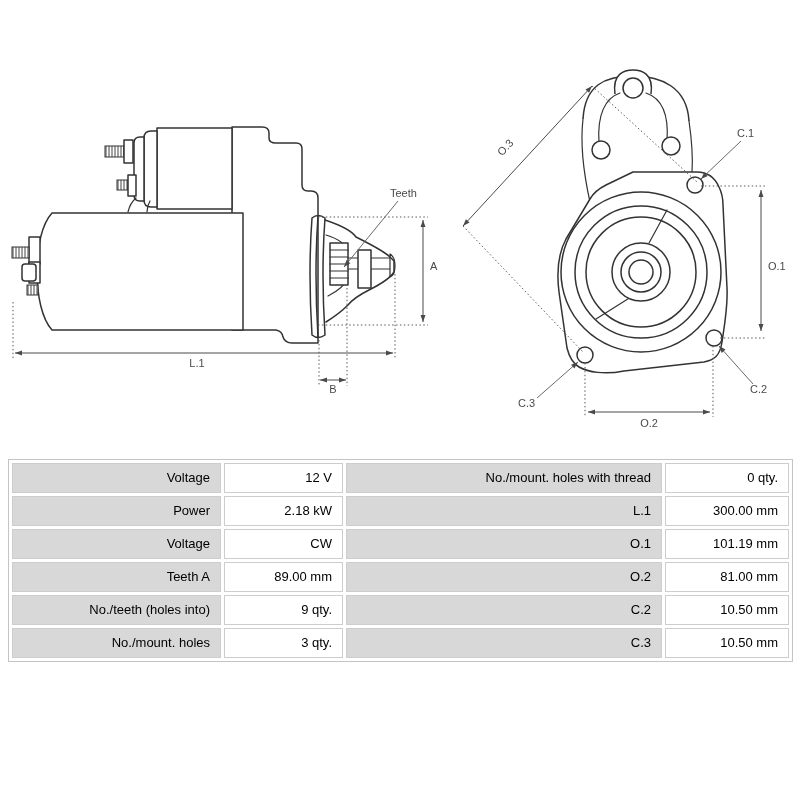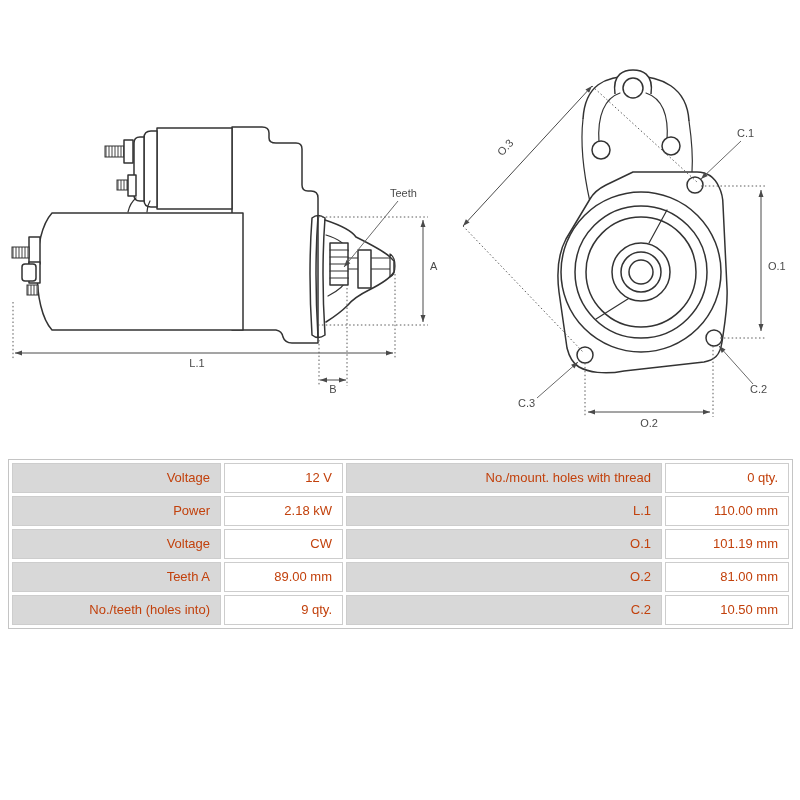--- a/index.html
+++ b/index.html
@@ -7,21 +7,21 @@
          font-family:"Liberation Sans",sans-serif;}
   svg text{font-family:"Liberation Sans",sans-serif;font-size:11px;fill:#4a4a4a;}
   .part{fill:#ffffff;stroke:#333333;stroke-width:1.5;stroke-linejoin:round;}
   .part-thin{fill:none;stroke:#333333;stroke-width:1.2;stroke-linejoin:round;stroke-linecap:round;}
   .part-open{fill:none;stroke:#333333;stroke-width:1.5;stroke-linejoin:round;stroke-linecap:round;}
   .dim{stroke:#4a4a4a;stroke-width:1;fill:none;}
   .dot{stroke:#5a5a5a;stroke-width:1;fill:none;stroke-dasharray:1.5 2.4;}
   .leader{stroke:#6a6a6a;stroke-width:1;fill:none;}
   table.spec{position:absolute;left:8px;top:459px;width:783px;table-layout:fixed;
              border-collapse:separate;border-spacing:3px;background:#fff;
-             border:1px solid #c4c4c4;font-size:13px;color:#c2410c;}
+             border:1px solid #c4c4c4;font-size:13px;color:#000000;}
   table.spec td{padding:6px 10px 7px 10px;border:1px solid #cdcdcd;overflow:hidden;
                 white-space:nowrap;text-align:right;}
   td.lab{background:#d8d8d8;}
   td.val{background:#ffffff;}
 </style>
 </head>
 <body>
 
 <div class="stage">
 
@@ -148,36 +148,42 @@
         <tr>
           <td class="lab">Voltage</td>
           <td class="val">12 V</td>
           <td class="lab">No./mount. holes with thread</td>
           <td class="val">0 qty.</td>
         </tr>
         <tr>
           <td class="lab">Power</td>
           <td class="val">2.18 kW</td>
           <td class="lab">L.1</td>
-          <td class="val">110.00 mm</td>
+          <td class="val">300.00 mm</td>
         </tr>
         <tr>
           <td class="lab">Voltage</td>
           <td class="val">CW</td>
           <td class="lab">O.1</td>
           <td class="val">101.19 mm</td>
         </tr>
         <tr>
           <td class="lab">Teeth A</td>
           <td class="val">89.00 mm</td>
           <td class="lab">O.2</td>
           <td class="val">81.00 mm</td>
         </tr>
         <tr>
           <td class="lab">No./teeth (holes into)</td>
           <td class="val">9 qty.</td>
           <td class="lab">C.2</td>
           <td class="val">10.50 mm</td>
         </tr>
+        <tr>
+          <td class="lab">No./mount. holes</td>
+          <td class="val">3 qty.</td>
+          <td class="lab">C.3</td>
+          <td class="val">10.50 mm</td>
+        </tr>
       </tbody>
   </table>
 
 </div>
 
 </body></html>

